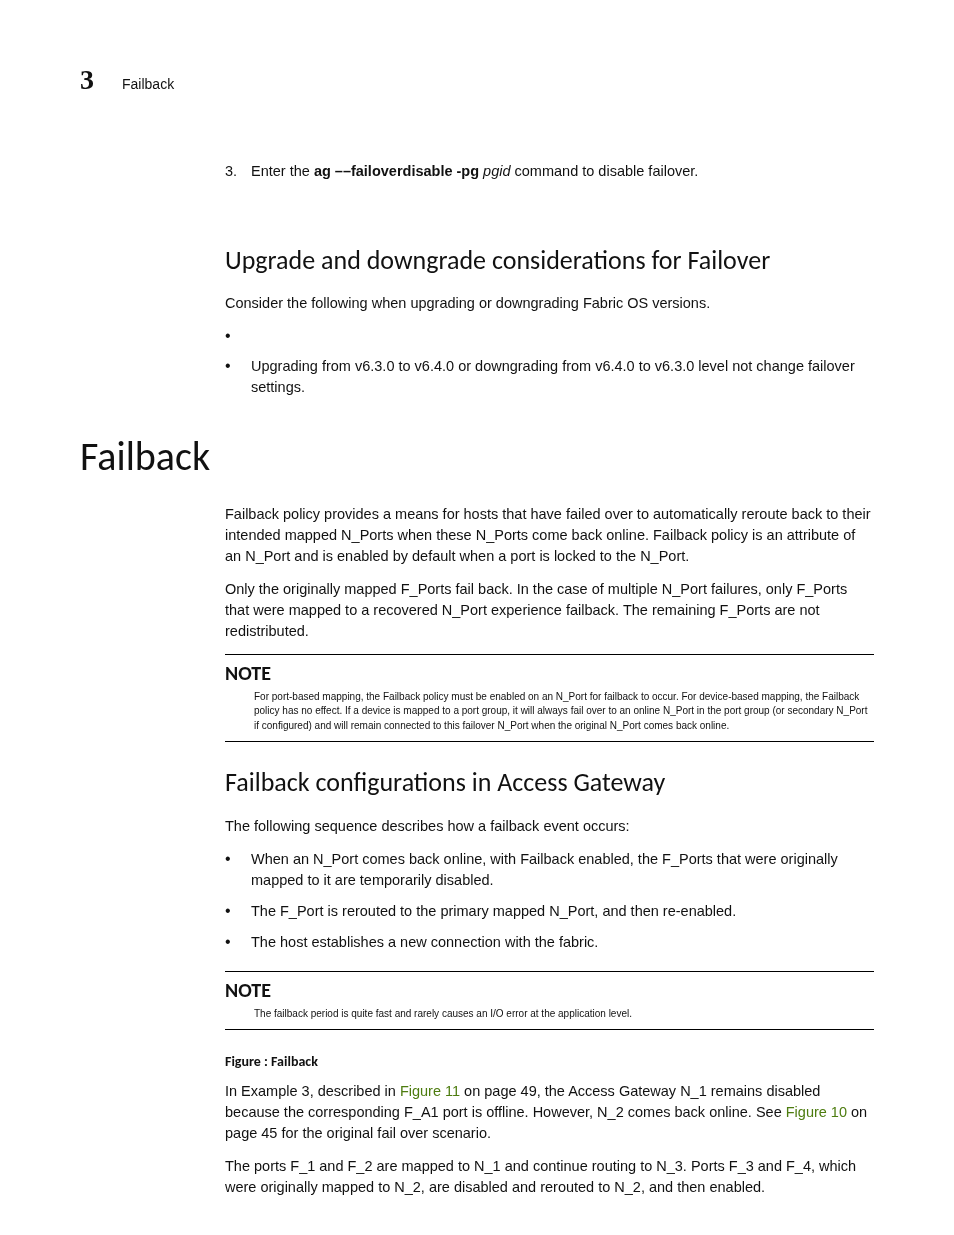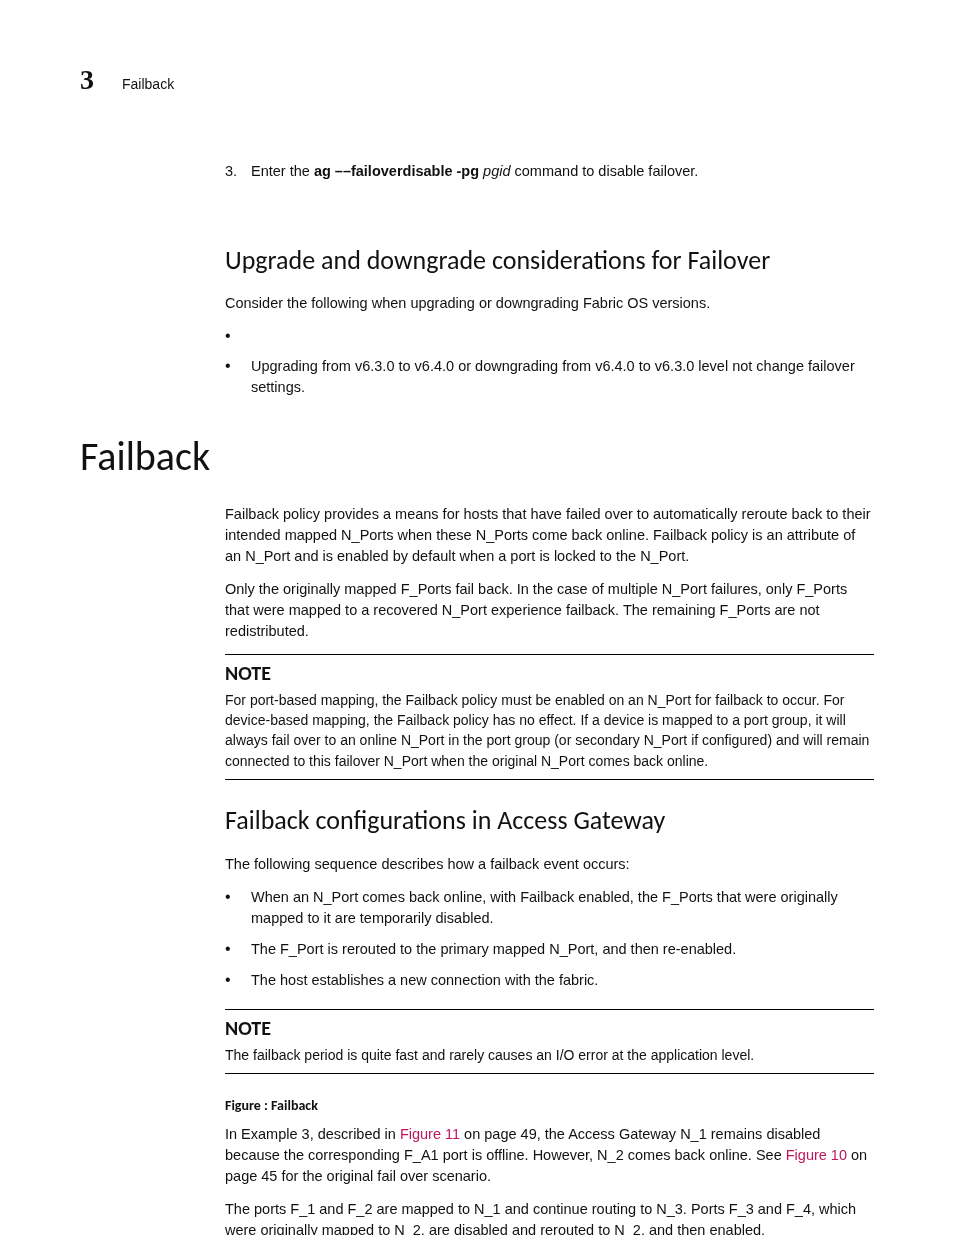--- a/index.html
+++ b/index.html
@@ -33,23 +33,23 @@
     h1 {
       font-family:Calibri,"Segoe UI",Arial,sans-serif;
       font-weight:400; font-size:40px;
       margin:30px 0 18px 0;
     }
     ul.bul { list-style:none; margin:4px 0 18px 0; }
     ul.bul li { display:flex; gap:14px; margin-bottom:10px; }
     .disc { font-size:16px; line-height:1.2; min-width:12px;}
     .note-box { border-top:1.5px solid #000; border-bottom:1.5px solid #000; padding:4px 0 8px 0; margin:10px 0 22px 0;}
     .note-box .label { font-family:Calibri,"Segoe UI",Arial,sans-serif; font-weight:700; font-size:20px; margin-bottom:2px;}
-    .note-box .body { font-size:14px; }
+    .note-box .body { font-size:10px;margin-left:29px; }
     .ex-head { font-family:Calibri,"Segoe UI",Arial,sans-serif; font-weight:700; font-size:14px; margin-bottom:8px;}
-    a.link { color:#be185d; text-decoration:none; }
+    a.link { color:#4d7c0f; text-decoration:none; }
   </style>
 </head>
 <body>
 
 <div class="header-row">
   <span class="chap">3</span>
   <span class="crumb">Failback</span>
 </div>
 
 <div class="content-col">

